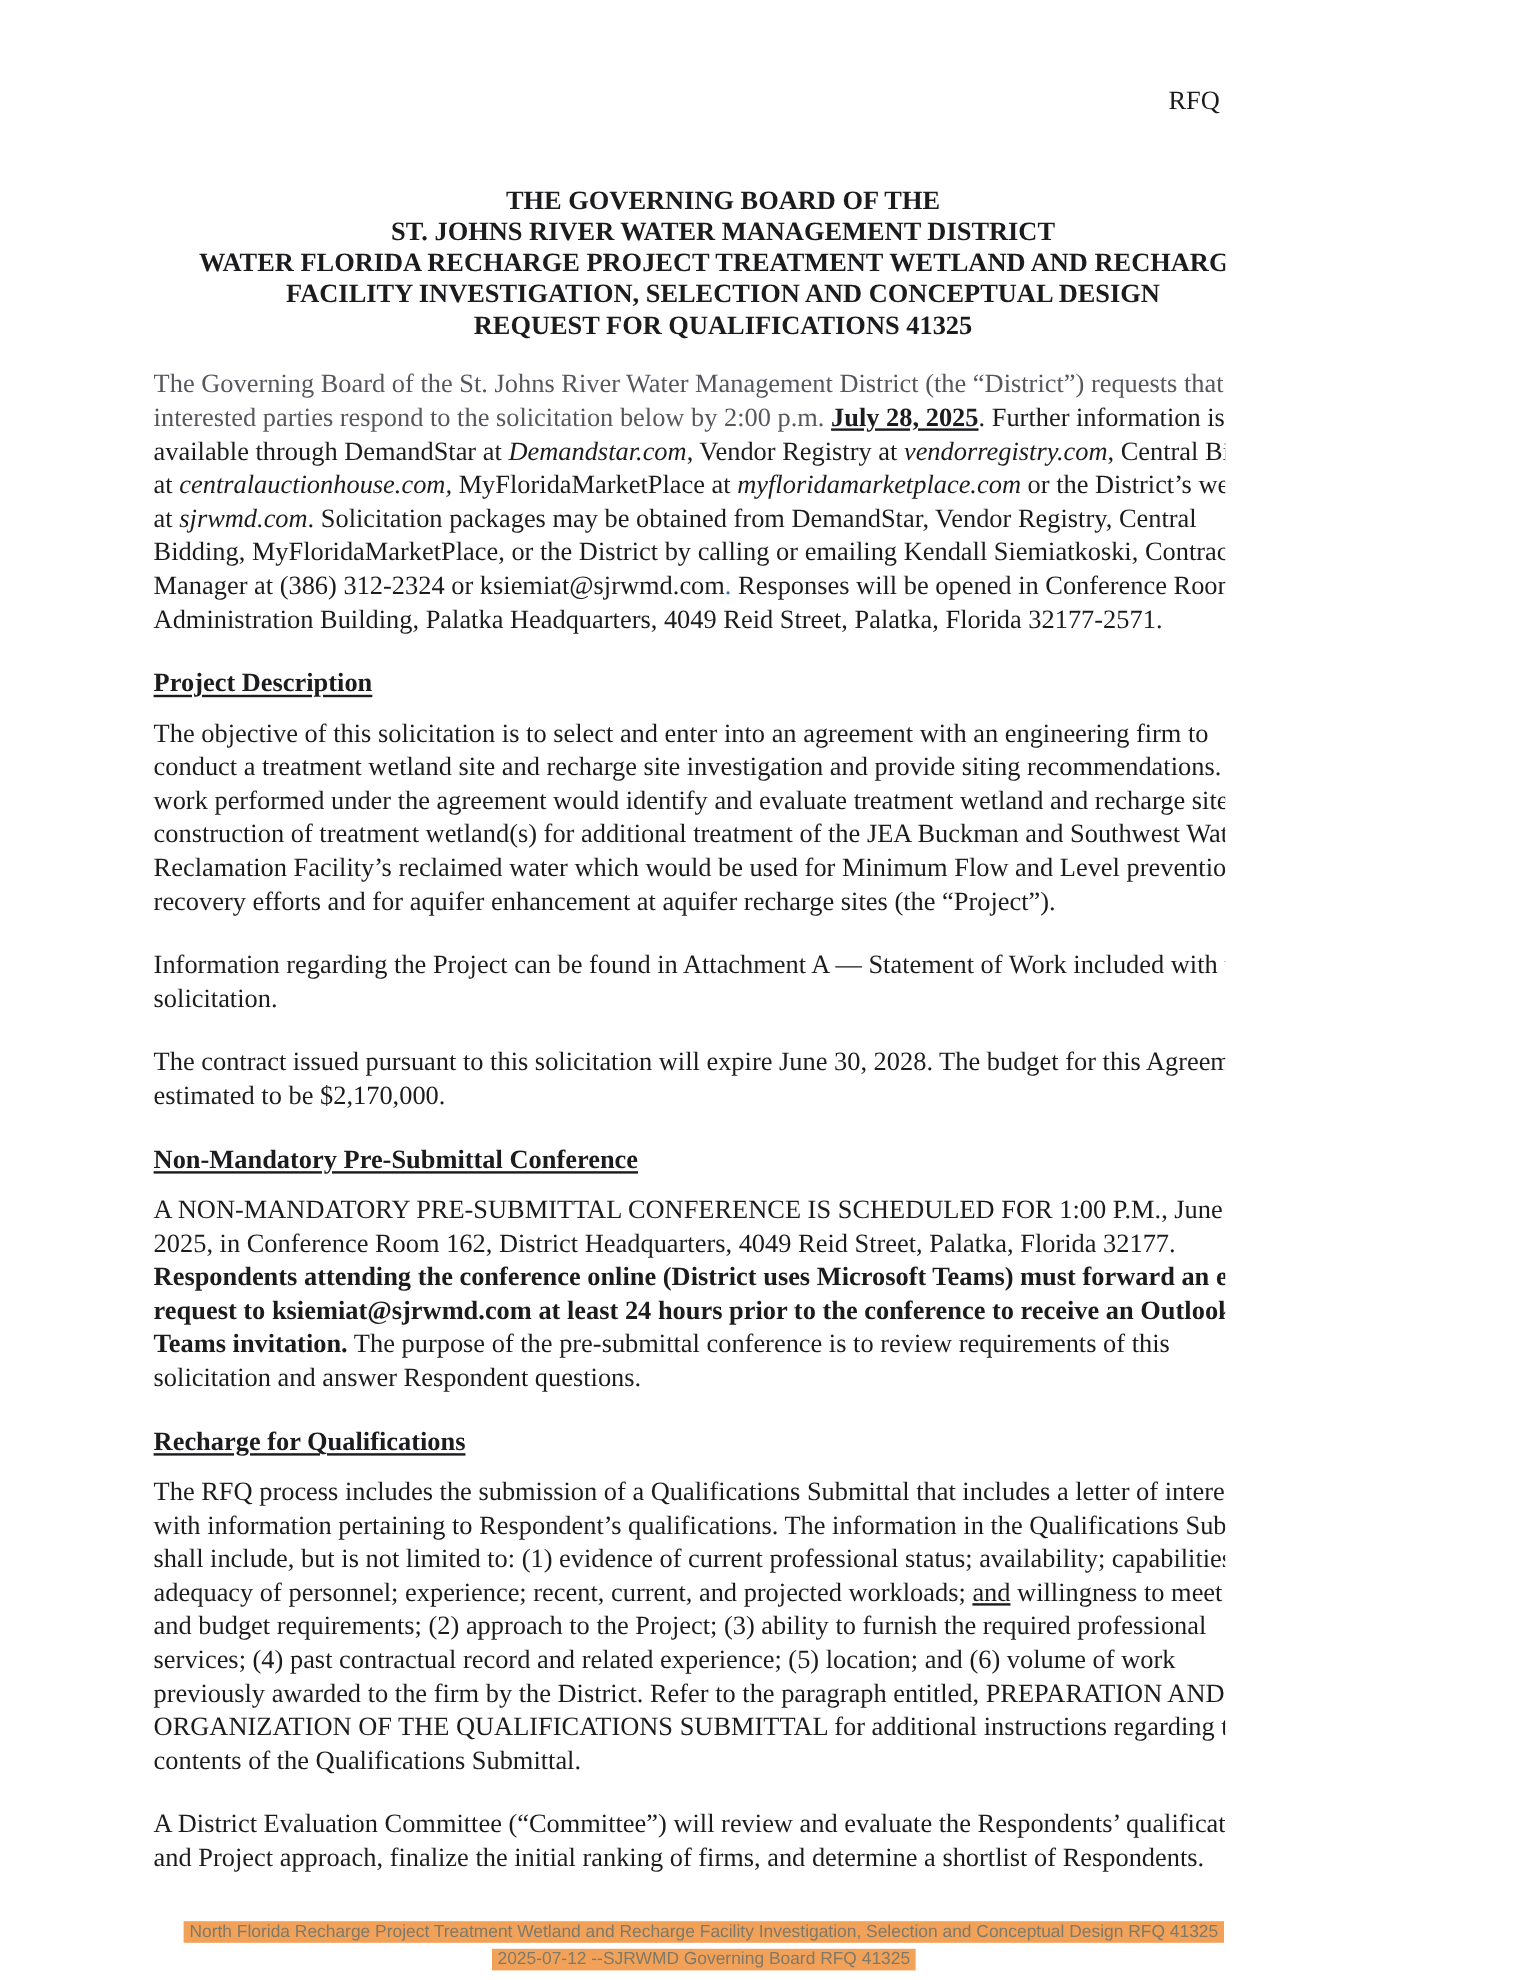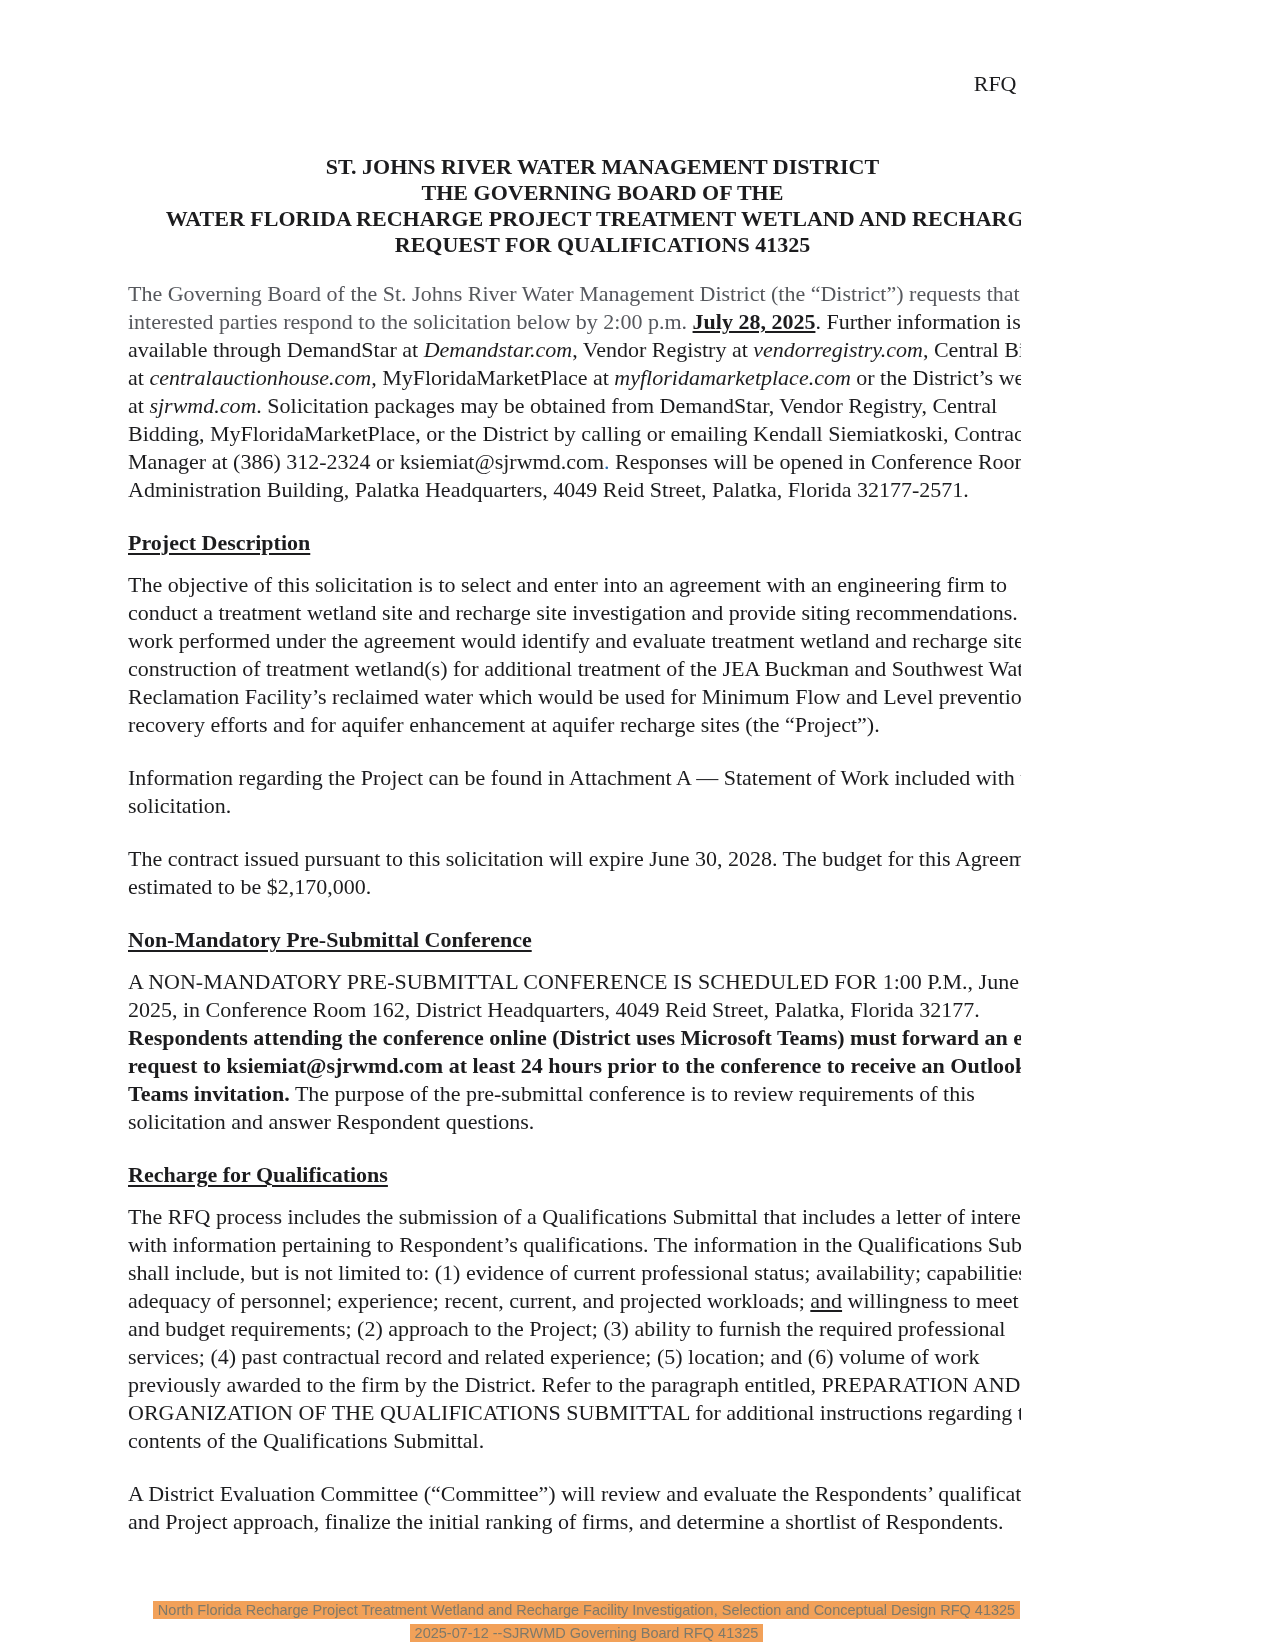--- a/index.html
+++ b/index.html
@@ -62,23 +62,24 @@
 </style>
 </head>
 <body>
 
 <div class="page">
   <div class="content">
 
     <div class="header-ref">RFQ 41325</div>
 
     <div class="title-block">
+      <div>THE GOVERNING BOARD OF THE</div>
       <div>ST. JOHNS RIVER WATER MANAGEMENT DISTRICT</div>
-      <div>THE GOVERNING BOARD OF THE</div>
       <div>WATER FLORIDA RECHARGE PROJECT TREATMENT WETLAND AND RECHARGE</div>
+      <div>FACILITY INVESTIGATION, SELECTION AND CONCEPTUAL DESIGN</div>
       <div>REQUEST FOR QUALIFICATIONS 41325</div>
     </div>
 
     <p><span class="gray">The Governing Board of the St. Johns River Water Management District (the “District”) requests that interested parties respond to the solicitation below by 2:00 p.m. </span><span class="deadline">July 28, 2025</span><span>. Further information is available through DemandStar at </span><span class="italic">Demandstar.com</span><span>, Vendor Registry at </span><span class="italic">vendorregistry.com</span><span>, Central Bidding at </span><span class="italic">centralauctionhouse.com,</span><span> MyFloridaMarketPlace at </span><span class="italic">myfloridamarketplace.com</span><span> or the District’s website at </span><span class="italic">sjrwmd.com</span><span>. Solicitation packages may be obtained from DemandStar, Vendor Registry, Central Bidding, MyFloridaMarketPlace, or the District by calling or emailing Kendall Siemiatkoski, Contracts Manager at (386) 312-2324 or ksiemiat@sjrwmd.com</span><span class="blue">.</span><span> Responses will be opened in Conference Room 147, Administration Building, Palatka Headquarters, 4049 Reid Street, Palatka, Florida 32177-2571.</span></p>
 
     <div class="section-heading">Project Description</div>
 
     <p>The objective of this solicitation is to select and enter into an agreement with an engineering firm to conduct a treatment wetland site and recharge site investigation and provide siting recommendations. The work performed under the agreement would identify and evaluate treatment wetland and recharge sites for construction of treatment wetland(s) for additional treatment of the JEA Buckman and Southwest Water Reclamation Facility’s reclaimed water which would be used for Minimum Flow and Level prevention and recovery efforts and for aquifer enhancement at aquifer recharge sites (the “Project”).</p>
 
     <p>Information regarding the Project can be found in Attachment A — Statement of Work included with this solicitation.</p>

